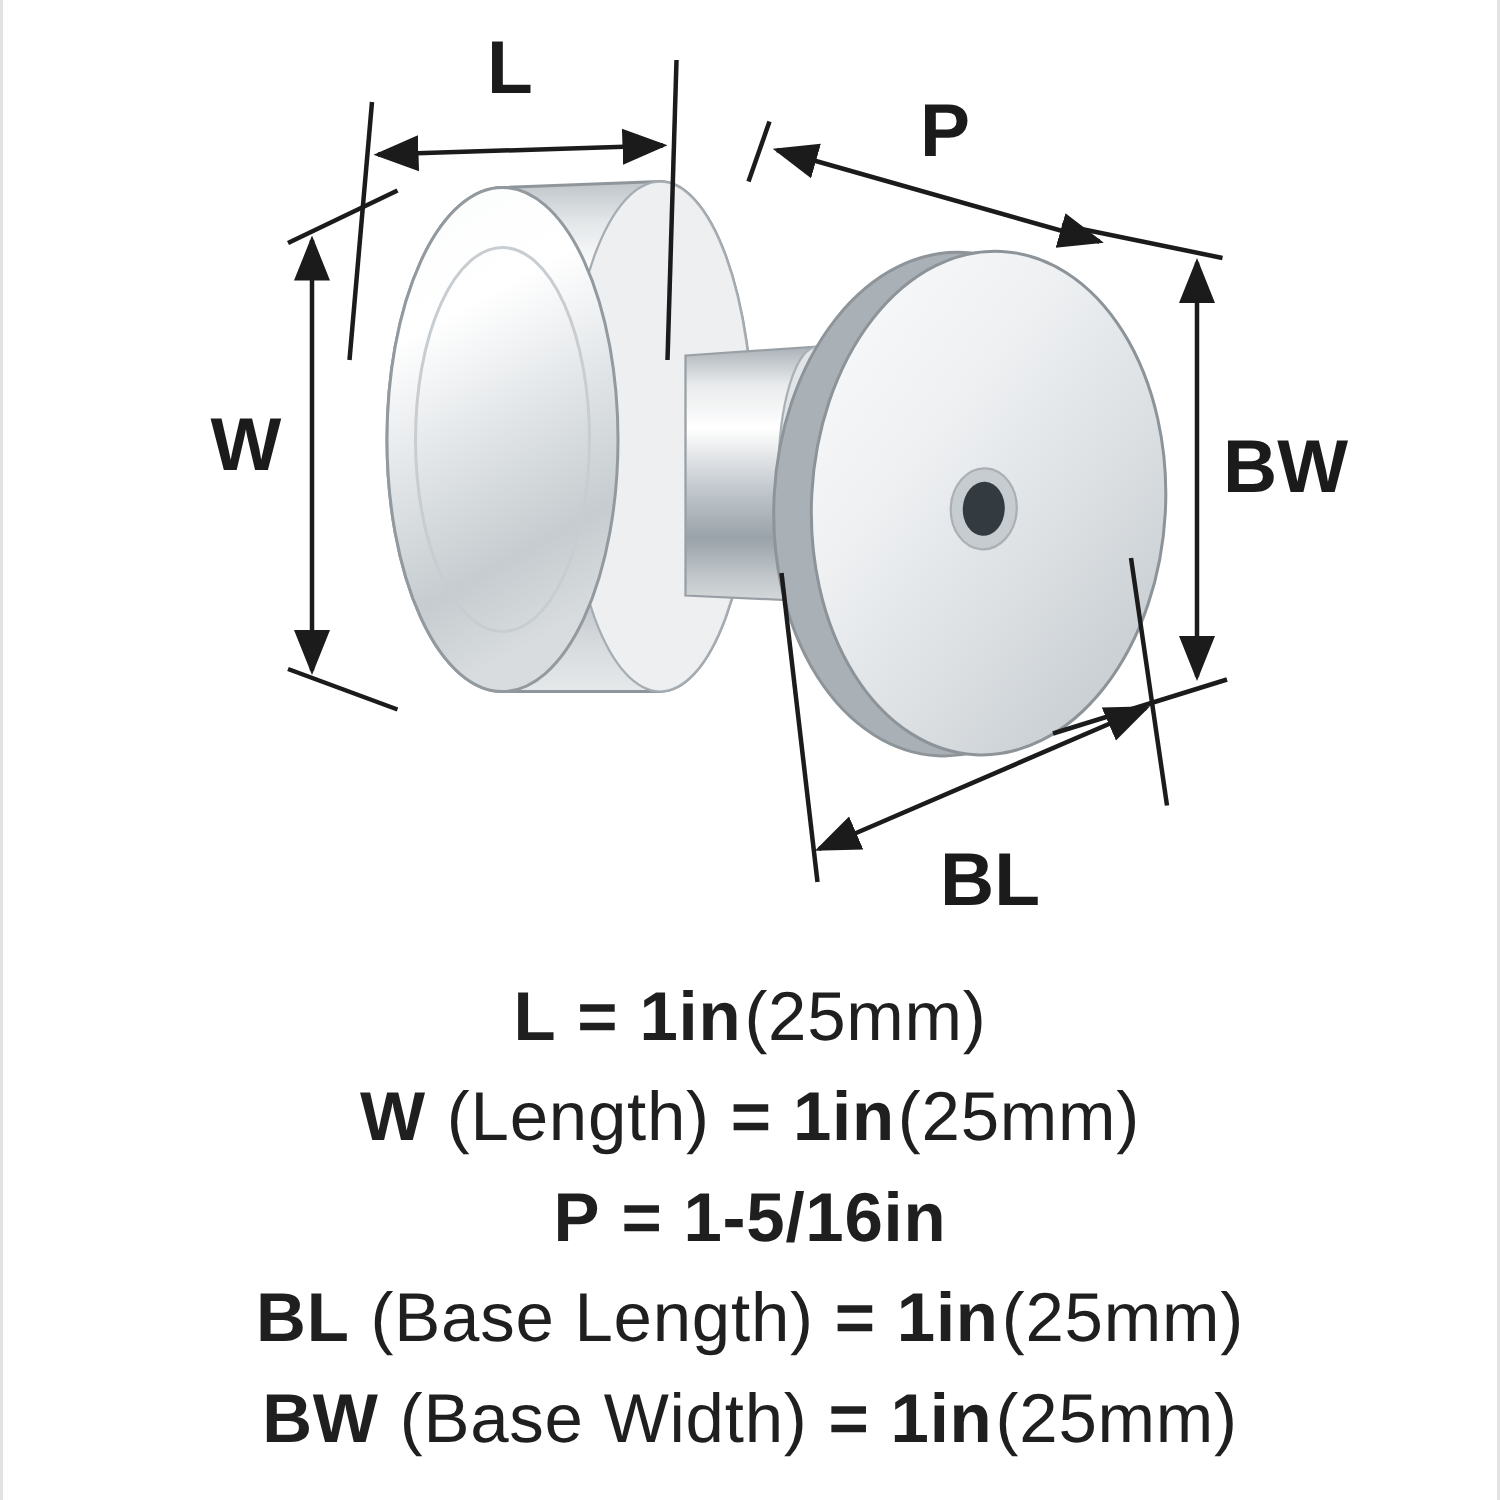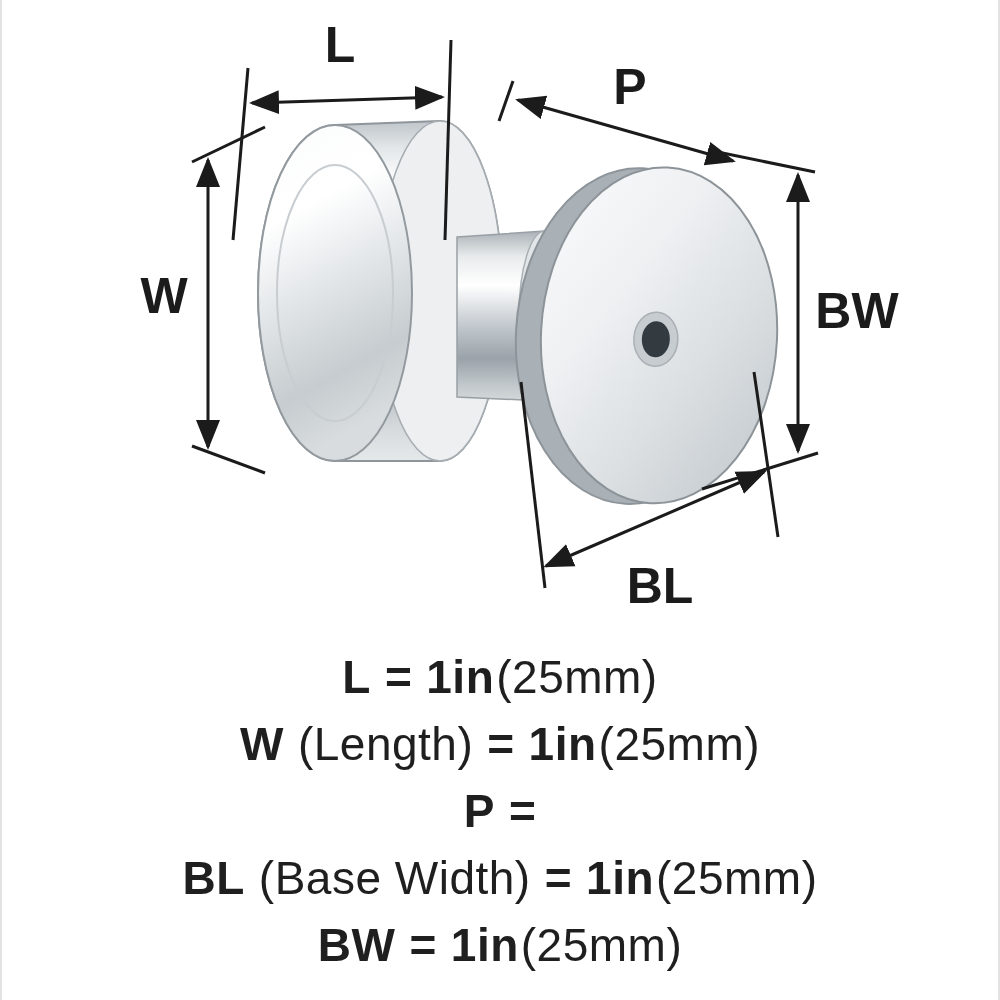--- a/index.html
+++ b/index.html
@@ -138,31 +138,33 @@
       <span class="seg bold">W</span>
       <span class="seg reg">(Length)</span>
       <span class="seg bold">=</span>
       <span class="seg bold">1in</span>
       <span class="seg reg metric">(25mm)</span>
     </div>
 
     <div class="legend-row">
       <span class="seg bold">P</span>
       <span class="seg bold">=</span>
+      <span class="seg bold">1-5/16in</span>
     </div>
 
     <div class="legend-row">
       <span class="seg bold">BL</span>
-      <span class="seg reg">(Base Width)</span>
+      <span class="seg reg">(Base Length)</span>
       <span class="seg bold">=</span>
       <span class="seg bold">1in</span>
       <span class="seg reg metric">(25mm)</span>
     </div>
 
     <div class="legend-row">
       <span class="seg bold">BW</span>
+      <span class="seg reg">(Base Width)</span>
       <span class="seg bold">=</span>
       <span class="seg bold">1in</span>
       <span class="seg reg metric">(25mm)</span>
     </div>
 
   </div>
 </div>
 
 </body></html>

